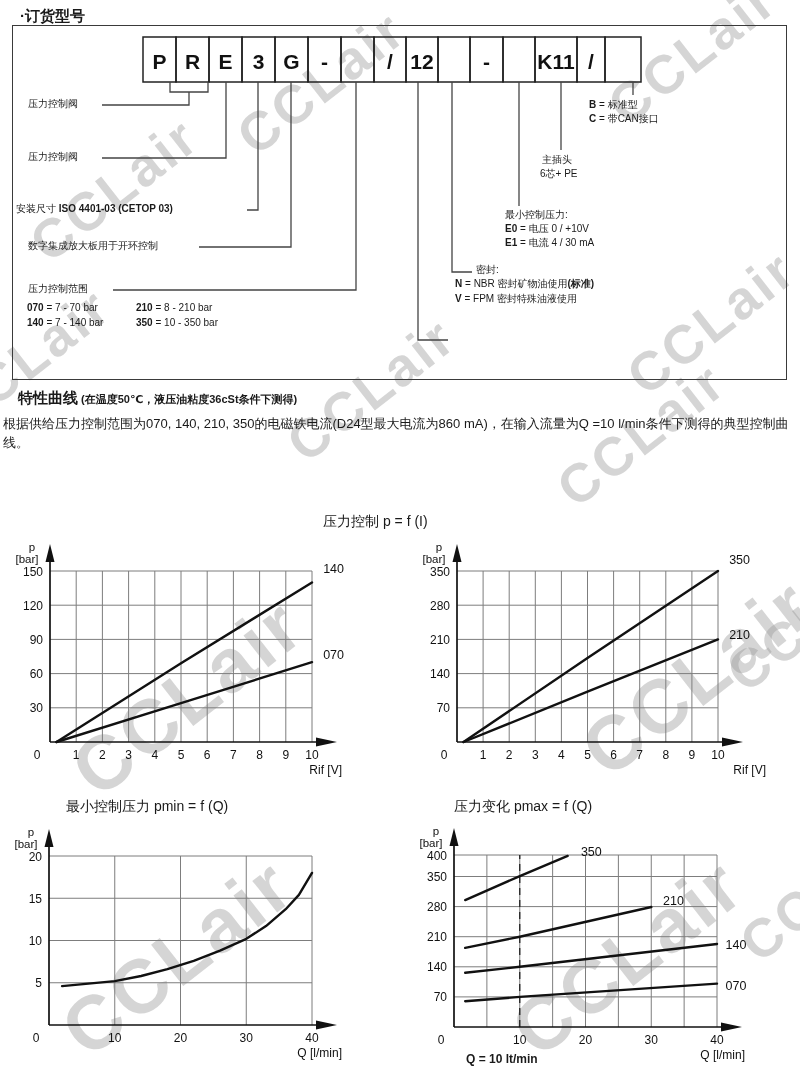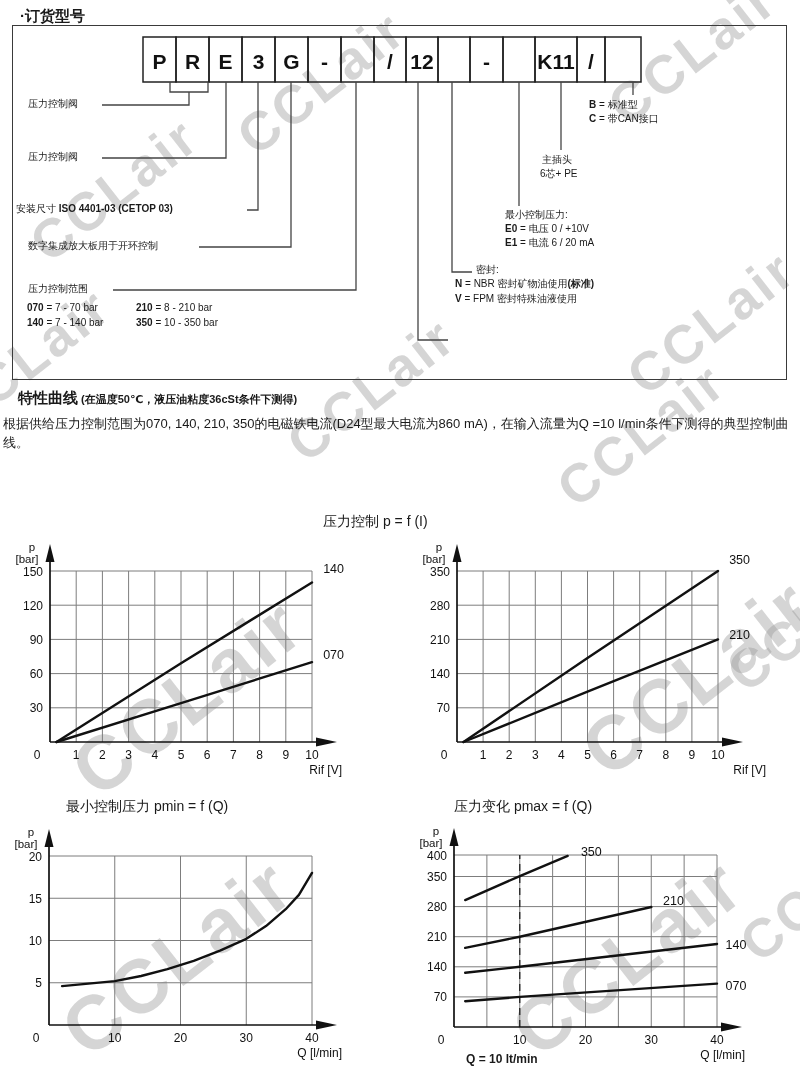--- a/index.html
+++ b/index.html
@@ -127,21 +127,21 @@
   <div class="lbl" id="rng-350"><b>350</b> <span>= 10 - 350 bar</span></div>
 
   <div class="lbl" id="lbl-b"><b>B</b> <span>= 标准型</span></div>
   <div class="lbl" id="lbl-c"><b>C</b> <span>= 带CAN接口</span></div>
 
   <div class="lbl" id="lbl-plug1">主插头</div>
   <div class="lbl" id="lbl-plug2">6芯+ PE</div>
 
   <div class="lbl" id="lbl-sigt">最小控制压力:</div>
   <div class="lbl" id="lbl-e0"><b>E0</b> <span>= 电压 0 / +10V</span></div>
-  <div class="lbl" id="lbl-e1"><b>E1</b> <span>= 电流 6 / 20 mA</span></div>
+  <div class="lbl" id="lbl-e1"><b>E1</b> <span>= 电流 4 / 30 mA</span></div>
 
   <div class="lbl" id="lbl-sealt">密封:</div>
   <div class="lbl" id="lbl-n"><b>N</b> <span>= NBR 密封矿物油使用</span><b>(标准)</b></div>
   <div class="lbl" id="lbl-v"><b>V</b> <span>= FPM 密封特殊油液使用</span></div>
 
 
   <div class="h1" id="sec2-title"><span>特性曲线</span><span class="sub">(在温度50℃，液压油粘度36cSt条件下测得)</span></div>
 
   <div class="para" id="para1">根据供给压力控制范围为070, 140, 210, 350的电磁铁电流(D24型最大电流为860 mA)，在输入流量为Q =10 l/min条件下测得的典型控制曲线。</div>
 

